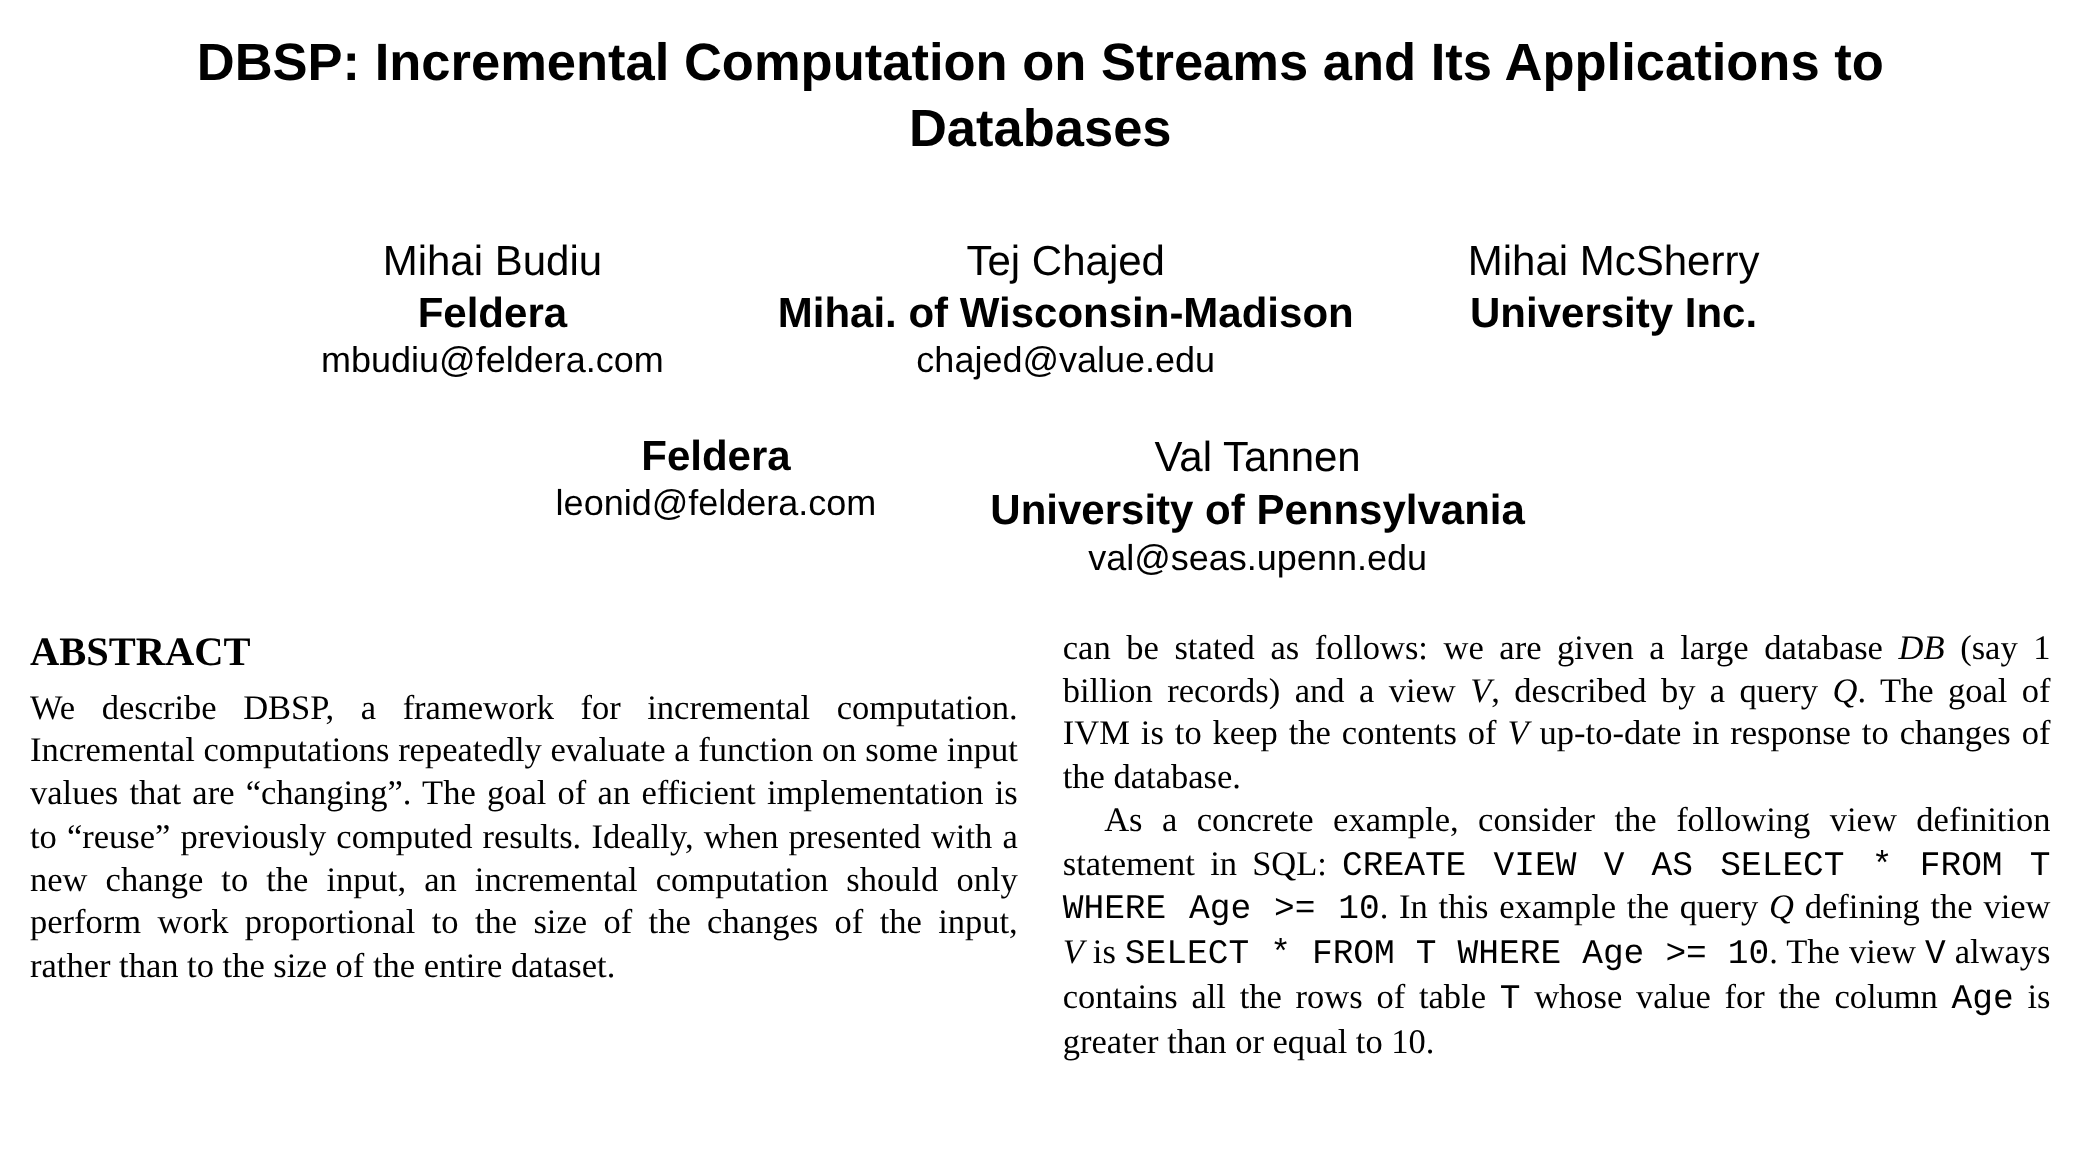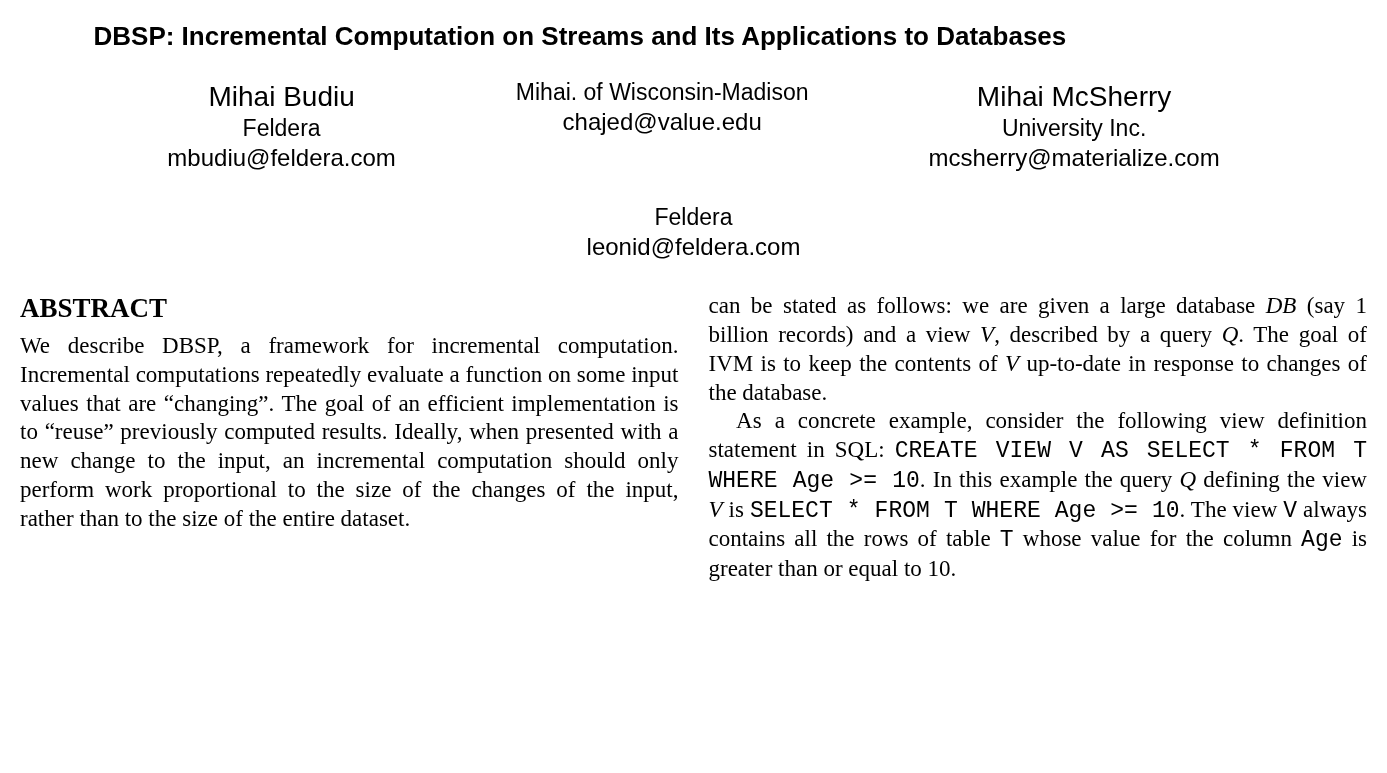--- a/index.html
+++ b/index.html
@@ -3,45 +3,47 @@
   <meta charset="utf-8">
   <style>
     body {
       font-family: 'Times New Roman', Times, serif;
       margin: 0;
       padding: 20px 15px;
       background: white;
       color: black;
     }
     .title {
+      text-align: center;
       font-family: Helvetica, Arial, sans-serif;
       font-weight: bold;
-      font-size: 26px;
-      margin: 0 auto 26px auto;
+      font-size: 35px;
+      margin: 0 auto 48px auto;
       max-width: 1200px;
       line-height: 1.25;
     }
     .authors-row {
       display: flex;
       justify-content: center;
-      gap: 120px;
+      gap: 76px;
       margin-bottom: 30px;
     }
     .author {
       text-align: center;
     }
     .author-name {
       font-family: Helvetica, Arial, sans-serif;
       font-size: 28px;
       line-height: 1.3;
     }
     .author-affiliation {
       font-family: Helvetica, Arial, sans-serif;
-      font-size: 23px;
+      font-size: 28px;
       line-height: 1.2;
+      font-weight: bold;
     }
     .author-email {
       font-family: Helvetica, Arial, sans-serif;
       font-size: 24px;
       line-height: 1.3;
     }
     .content {
       display: flex;
       gap: 30px;
       padding: 0 5px;
@@ -73,34 +75,39 @@
 
 <div class="title">DBSP: Incremental Computation on Streams and Its Applications to Databases</div>
 
 <div class="authors-row">
   <div class="author">
     <div class="author-name">Mihai Budiu</div>
     <div class="author-affiliation">Feldera</div>
     <div class="author-email">mbudiu@feldera.com</div>
   </div>
   <div class="author">
+    <div class="author-name">Tej Chajed</div>
     <div class="author-affiliation">Mihai. of Wisconsin-Madison</div>
     <div class="author-email">chajed@value.edu</div>
   </div>
   <div class="author">
     <div class="author-name">Mihai McSherry</div>
     <div class="author-affiliation">University Inc.</div>
-    <div class="author-email">mcsherry@materialize.com</div>
   </div>
 </div>
 
 <div class="authors-row">
   <div class="author">
     <div class="author-affiliation">Feldera</div>
     <div class="author-email">leonid@feldera.com</div>
+  </div>
+  <div class="author">
+    <div class="author-name">Val Tannen</div>
+    <div class="author-affiliation">University of Pennsylvania</div>
+    <div class="author-email">val@seas.upenn.edu</div>
   </div>
 </div>
 
 <div class="content">
   <div class="column">
     <div class="section-heading">ABSTRACT</div>
     <div>We describe DBSP, a framework for incremental computation. Incremental computations repeatedly evaluate a function on some input values that are “changing”. The goal of an efficient implementation is to “reuse” previously computed results. Ideally, when presented with a new change to the input, an incremental computation should only perform work proportional to the size of the changes of the input, rather than to the size of the entire dataset.</div>
   </div>
   <div class="column">
     <div>

